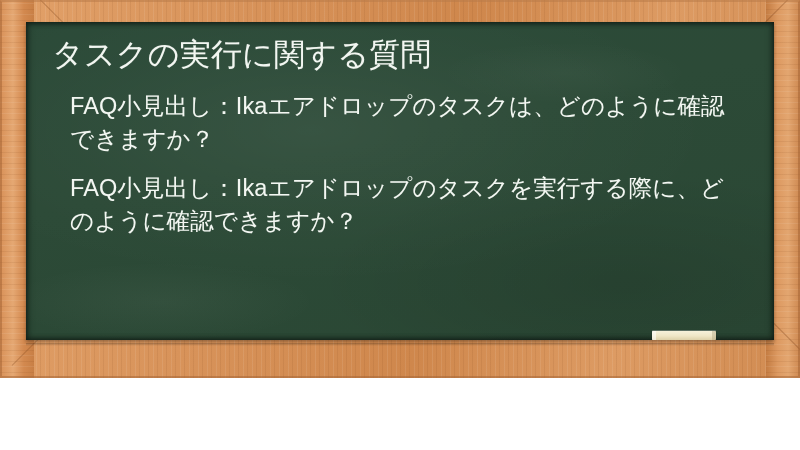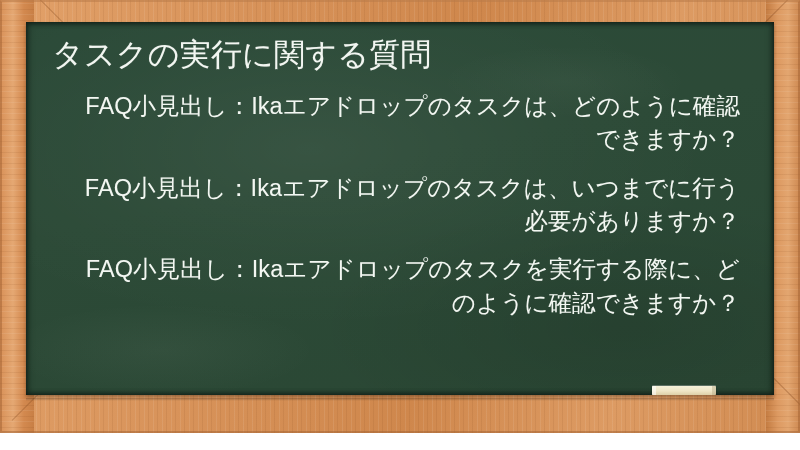--- a/index.html
+++ b/index.html
@@ -8,21 +8,21 @@
     padding: 0;
     background: #ffffff;
   }
   body {
     font-family: "Liberation Sans", "DejaVu Sans", sans-serif;
   }
 
   .slide {
     position: relative;
     width: 800px;
-    height: 433px;
+    height: 378px;
     overflow: hidden;
     background: #d89156;
   }
 
   
   .frame {
     position: absolute;
     inset: 0;
     background:
       repeating-linear-gradient(
@@ -155,23 +155,22 @@
     font-weight: 400;
     letter-spacing: 0.2px;
     margin: 0 0 16px 4px;
     text-shadow: 0 0 1px rgba(255,255,255,0.28);
     white-space: nowrap;
   }
 
   
   .faq-list {
     list-style: none;
-    margin: 8px;
+    margin: 0;
     padding: 0 0 0 22px;
-    text-align: right;
   }
   .faq-item {
     color: #f3f7f2;
     font-size: 23.5px;
     line-height: 1.42;
     margin: 0 0 15px 0;
     letter-spacing: 0.1px;
     text-shadow: 0 0 1px rgba(255,255,255,0.18);
     max-width: 662px;
   }
@@ -224,21 +223,20 @@
 
   <div class="ledge"></div>
 
   <div class="board">
     <div class="board-inner">
 
       <h1 class="title">タスクの実行に関する質問</h1>
 
       <ul class="faq-list">
         <li class="faq-item">FAQ小見出し：Ikaエアドロップのタスクは、どのように確認できますか？</li>
-        <li class="faq-item">FAQ小見出し：Ikaエアドロップのタスクは、いつまでに行う必要がありますか？</li>
         <li class="faq-item">FAQ小見出し：Ikaエアドロップのタスクを実行する際に、どのように確認できますか？</li>
       </ul>
 
     </div>
 
     <div class="chalk">
       <span class="chalk-cap l"></span>
       <span class="chalk-cap r"></span>
     </div>
   </div>

